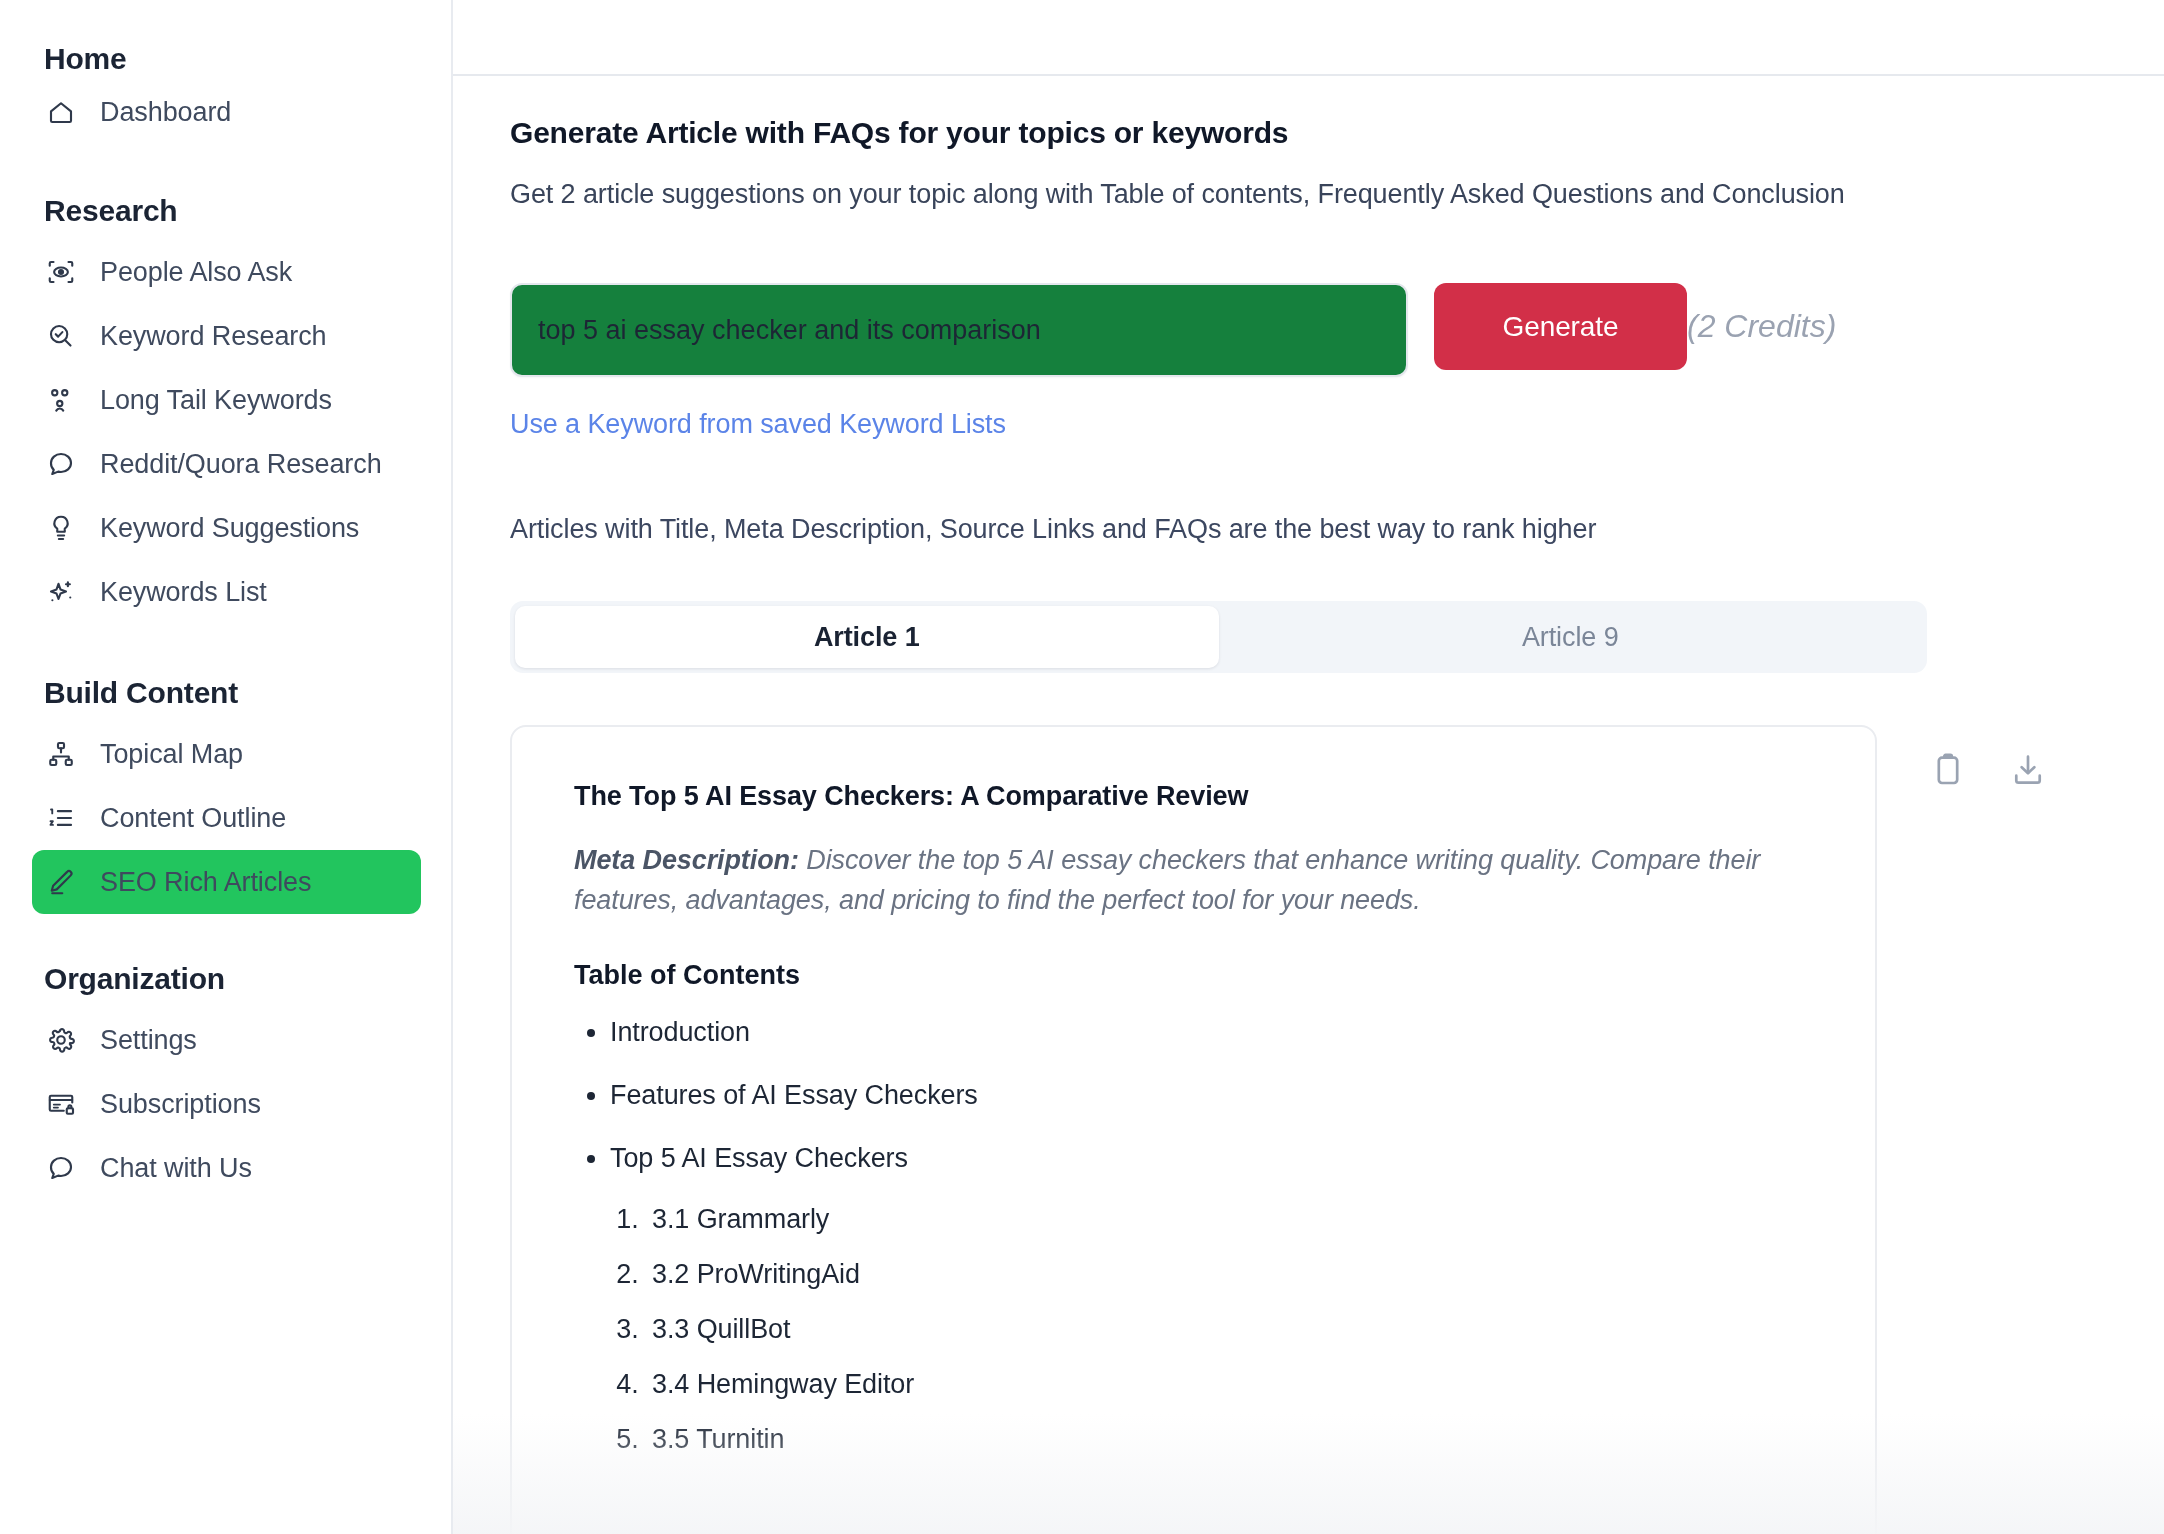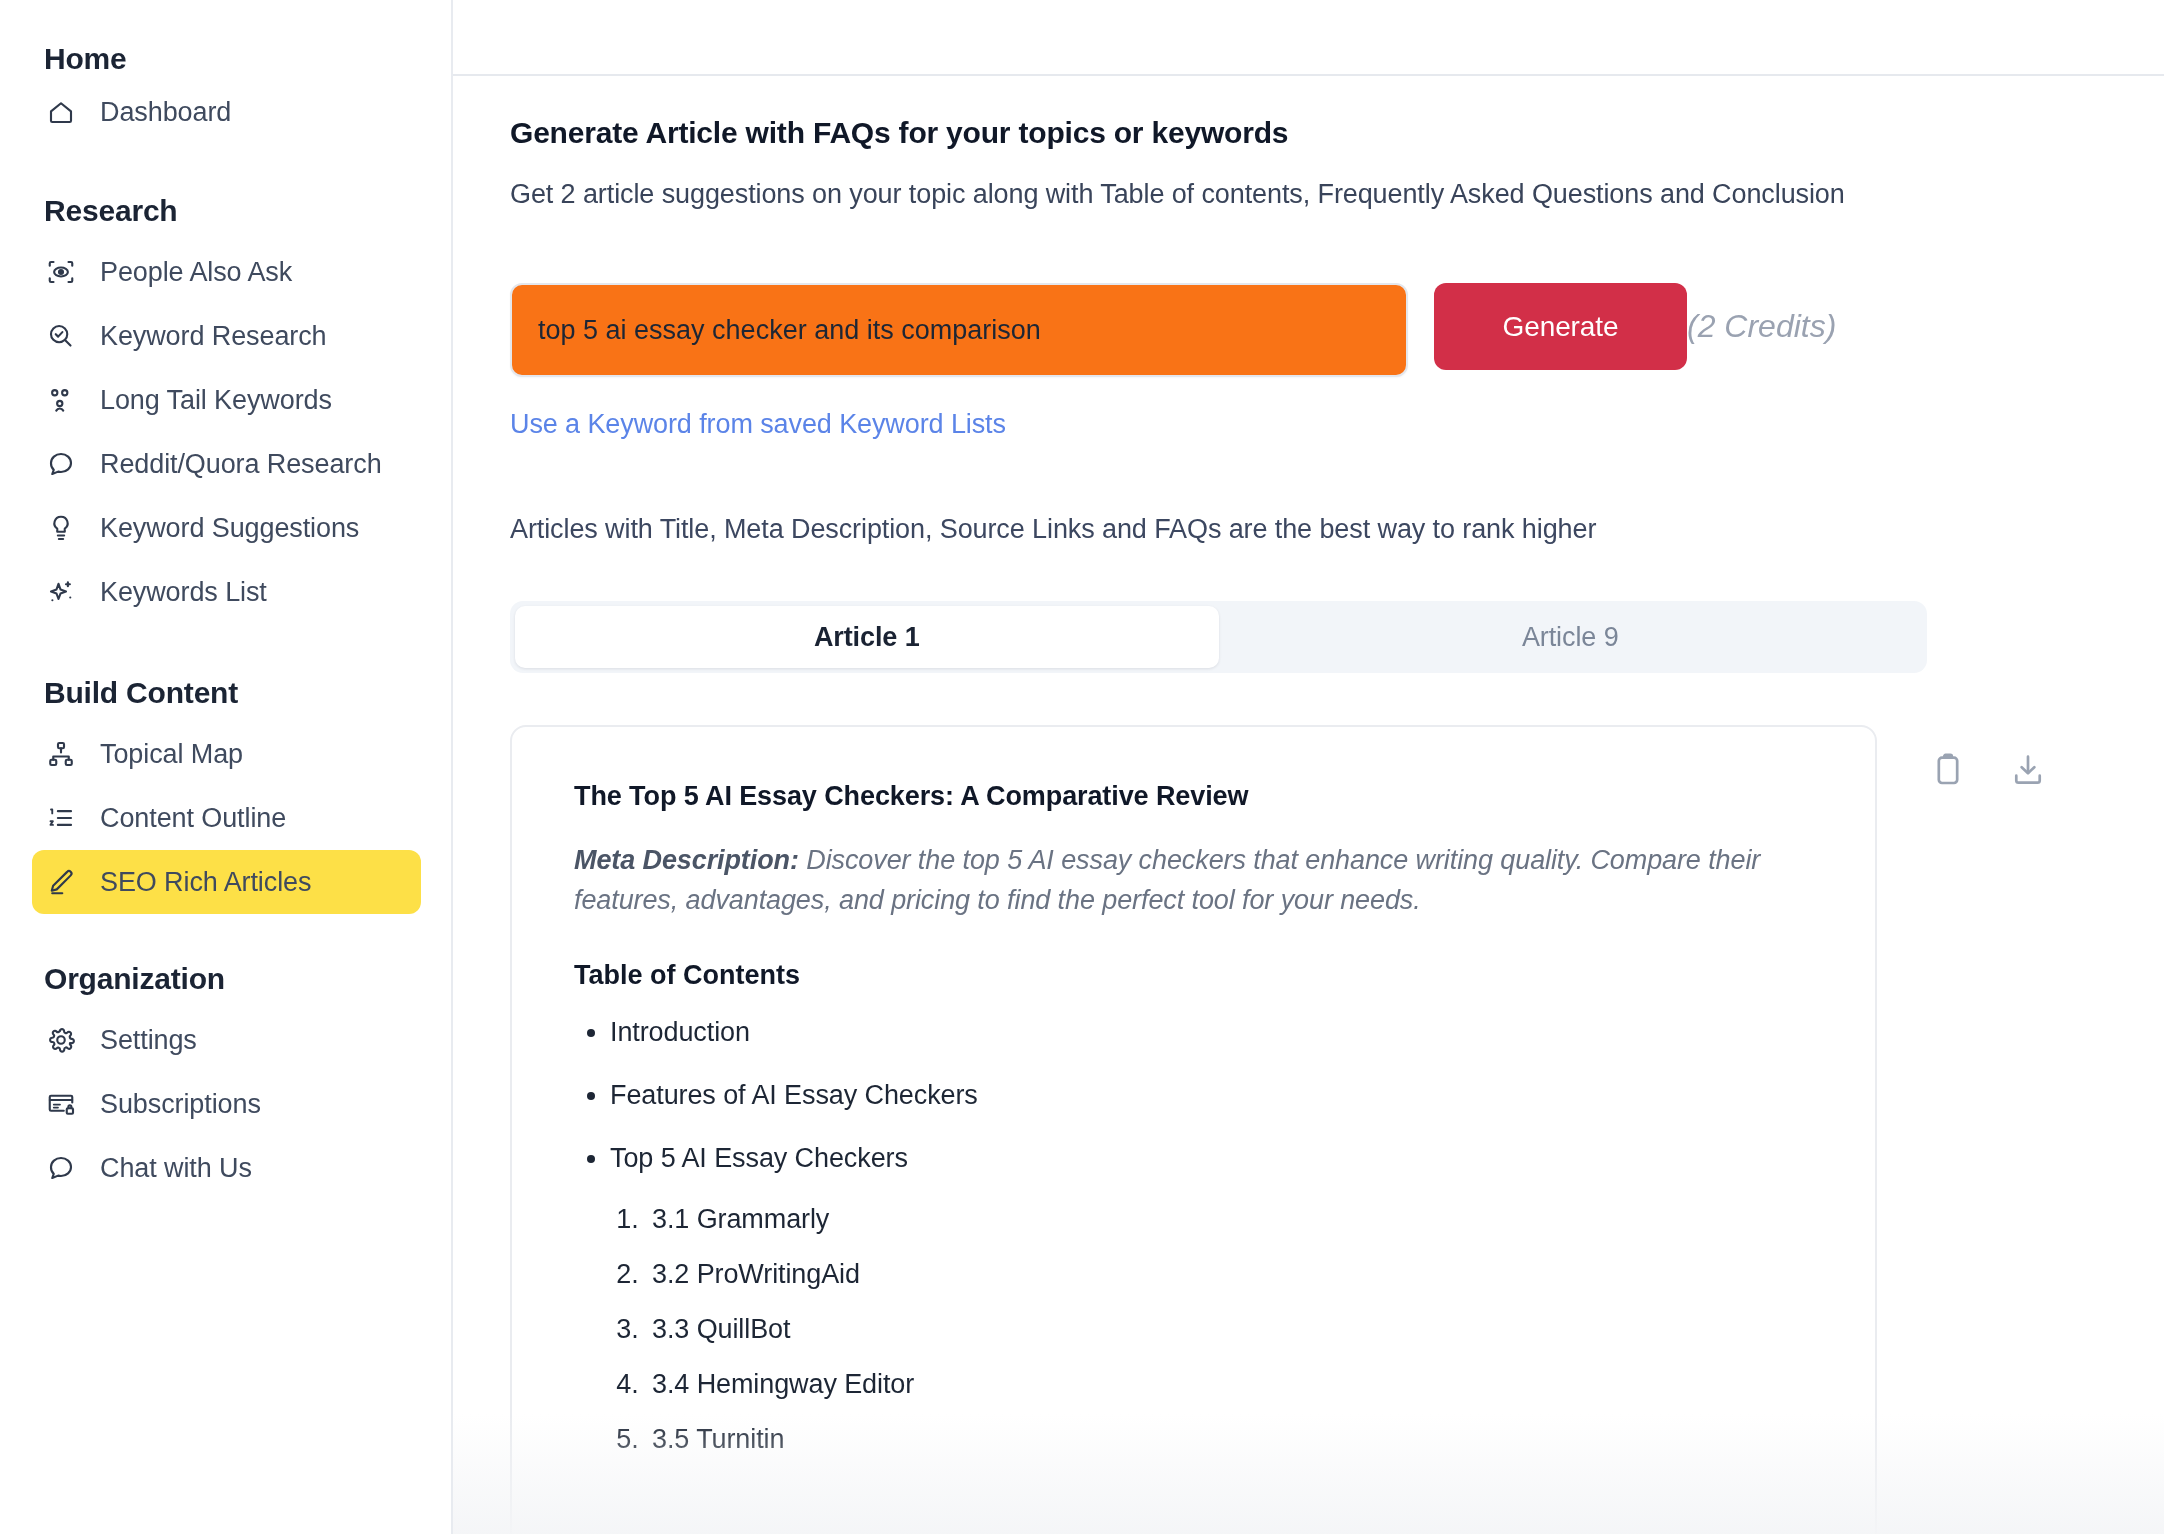--- a/index.html
+++ b/index.html
@@ -61,21 +61,21 @@
     display: flex;
     align-items: center;
     gap: 22px;
     height: 64px;
     margin: 0 30px 0 32px;
     padding-left: 12px;
     border-radius: 12px;
     cursor: pointer;
     color: #3d4759;
   }
-  .nav-item.active { background: #fde047; }
+  .nav-item.active { background: #22c55e; }
 
   .nav-icon {
     width: 34px;
     height: 34px;
     flex: 0 0 34px;
     display: flex;
     align-items: center;
     justify-content: center;
     color: #2f394b;
   }
@@ -131,21 +131,21 @@
     display: flex;
     align-items: flex-start;
     margin-top: 73px;
   }
 
   .kw-input {
     width: 898px;
     height: 94px;
     border: 2px solid #e4e7ed;
     border-radius: 12px;
-    background: #f97316;
+    background: #15803d;
     font-family: "Liberation Sans", sans-serif;
     font-size: 27px;
     color: #1d2635;
     padding: 0 26px;
     outline: none;
     box-shadow: 0 1px 2px rgba(16,24,40,0.04);
   }
   .kw-input::placeholder { color: #98a2b3; }
 
   .gen-wrap {

